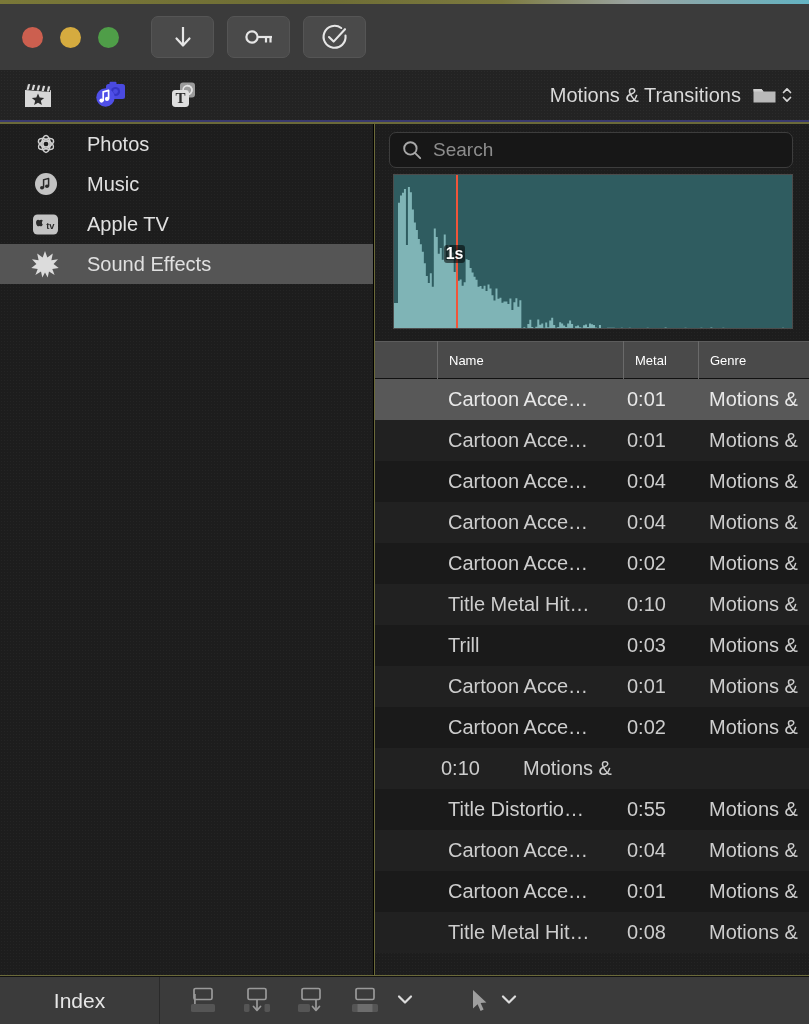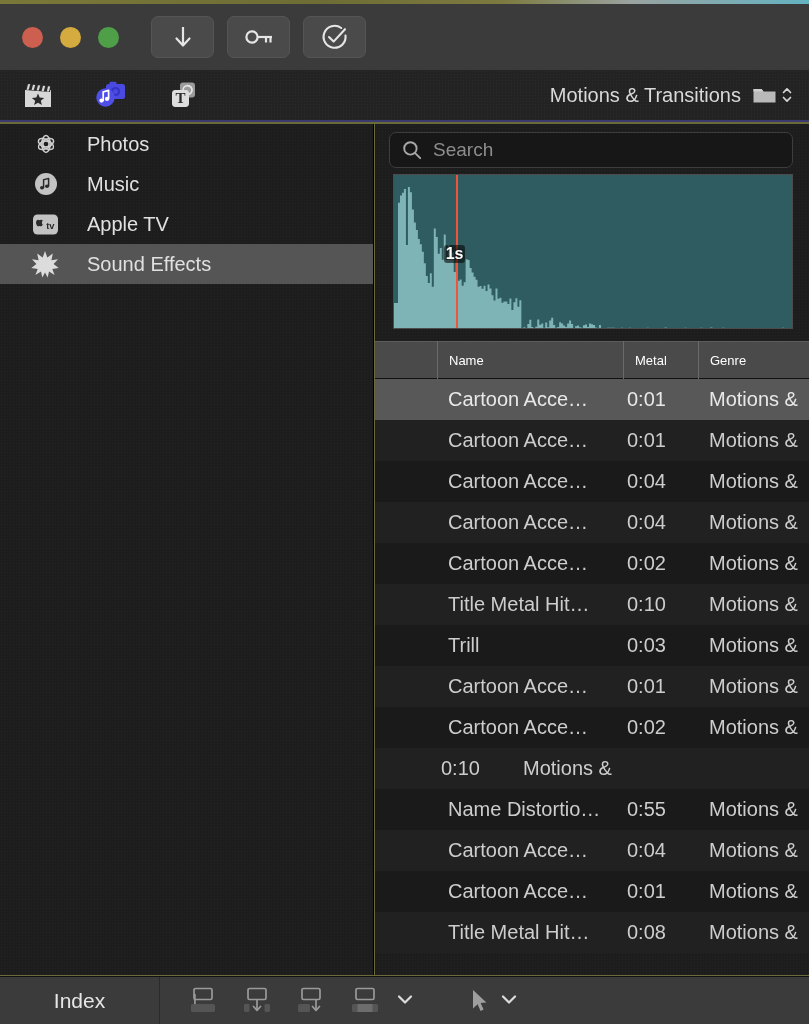--- a/index.html
+++ b/index.html
@@ -403,21 +403,21 @@
             <div class="td col-time">0:02</div>
             <div class="td col-genre">Motions &amp;</div>
           </div>
           <div class="trow even">
             <div class="td col-icon"></div>
             <div class="td col-time">0:10</div>
             <div class="td col-genre">Motions &amp;</div>
           </div>
           <div class="trow odd">
             <div class="td col-icon"></div>
-            <div class="td col-name">Name Distortio…</div>
+            <div class="td col-name">Title Distortio…</div>
             <div class="td col-time">0:55</div>
             <div class="td col-genre">Motions &amp;</div>
           </div>
           <div class="trow even">
             <div class="td col-icon"></div>
             <div class="td col-name">Cartoon Acce…</div>
             <div class="td col-time">0:04</div>
             <div class="td col-genre">Motions &amp;</div>
           </div>
           <div class="trow odd">

